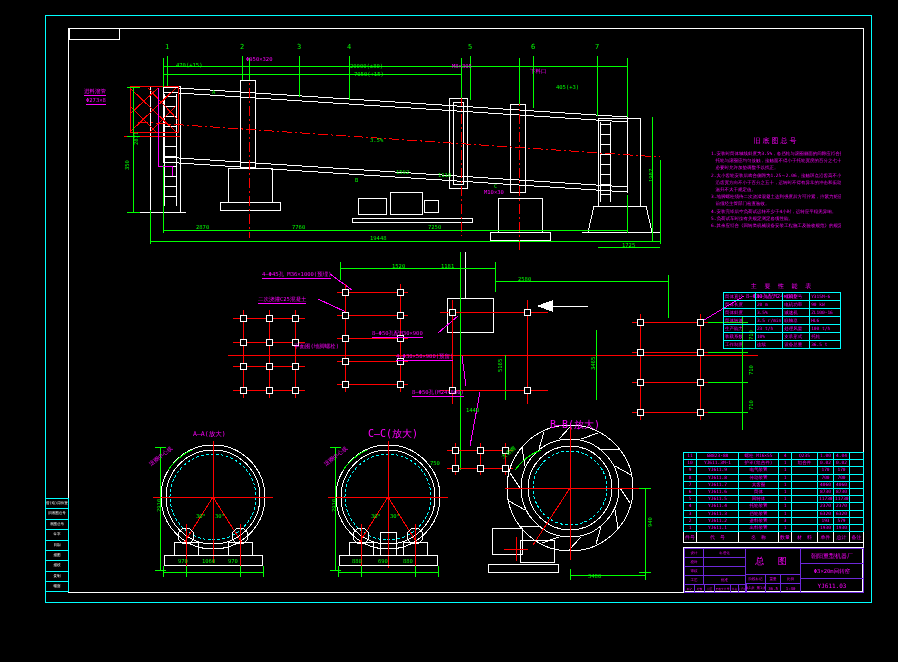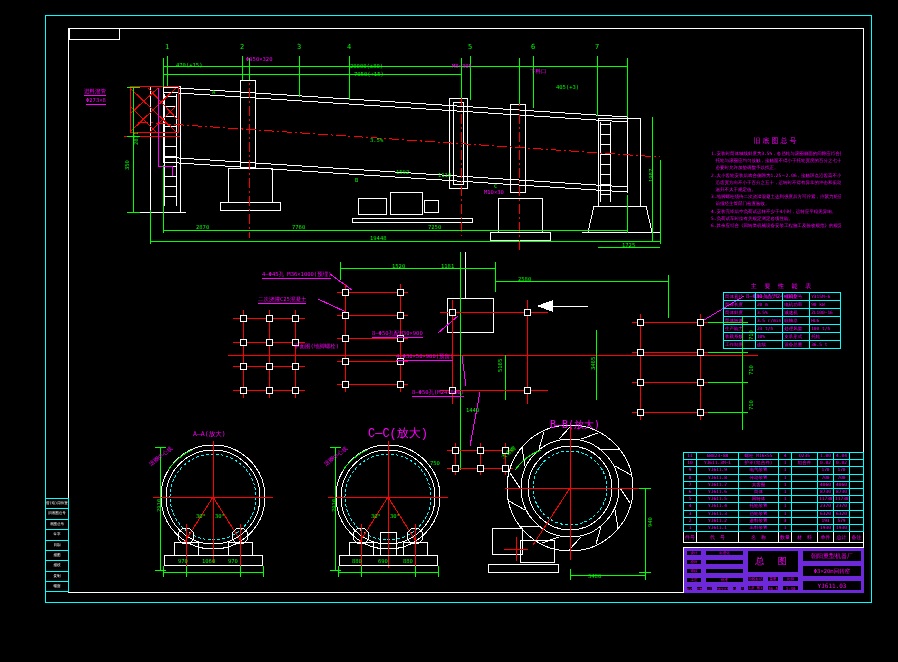--- a/index.html
+++ b/index.html
@@ -21,21 +21,21 @@
   #perf td{border:1px solid #00ffff;color:#ff00ff;font-size:4.5px;line-height:7px;height:7px;
            padding:0 1px;white-space:nowrap;overflow:hidden;}
   
   #bom{position:absolute;left:683px;top:452px;width:180px;}
   #bom table{border-collapse:collapse;width:180px;border:1px solid #fff;table-layout:fixed;}
   #bom td{border:1px solid #00ffff;color:#ff00ff;font-size:4.5px;line-height:6.2px;height:6.2px;
           padding:0 1px;white-space:nowrap;overflow:hidden;text-align:center;}
   #bom tr.hd td{border-color:#fff;color:#ff00ff;height:10px;font-size:5px;}
   
   #tb{position:absolute;left:683px;top:547px;width:180px;height:45px;border:1px solid #fff;box-sizing:border-box;}
-  #tb .cell{position:absolute;border:3px solid #6d28d9;box-sizing:border-box;color:#ff00ff;
+  #tb .cell{position:absolute;border:1px solid #6d28d9;box-sizing:border-box;color:#ff00ff;
             display:flex;align-items:center;justify-content:center;overflow:hidden;white-space:nowrap;}
   
   #strip{position:absolute;left:45px;top:498px;width:24px;height:94px;border:1px solid #00ffff;box-sizing:border-box;}
   #strip .row{border-top:1px solid #00ffff;color:#fff;font-size:3.5px;line-height:9.4px;height:9.4px;
               text-align:center;overflow:hidden;white-space:nowrap;}
   #strip .row:first-child{border-top:none;}
 </style>
 </head>
 <body>
 
@@ -356,21 +356,21 @@
       <span class="lbl g" style="left: 748px; top: 375px; transform: rotate(-90deg);">710</span>
       <span class="lbl g" style="left: 748px; top: 410px; transform: rotate(-90deg);">710</span>
       <span class="lbl m u" style="left: 262px; top: 271px;">4—Φ45孔 M36×1000(预埋)</span>
       <span class="lbl m u" style="left: 258px; top: 296px;">二次浇灌C25混凝土</span>
       <span class="lbl m u" style="left: 372px; top: 330px;">8—Φ50孔配M30×900</span>
       <span class="lbl m u" style="left: 396px; top: 353px;">4—Φ30×50×900(预留)</span>
       <span class="lbl m u" style="left: 412px; top: 389px;">8—Φ50孔(M24×800)</span>
       <span class="lbl m u" style="left: 746px; top: 293px;">8—Φ30孔配M24×800</span>
       <span class="lbl m" style="left: 294px; top: 343px;">平面图(地脚螺栓)</span>
       <span class="lbl m" style="left: 193px; top: 431px; font-size: 6.5px;">A—A(放大)</span>
-      <span class="lbl m" style="left: 368px; top: 431px; font-size: 12px; font-family: Liberation Mono, monospace;">C—C(放大)</span>
+      <span class="lbl m" style="left: 368px; top: 431px; font-size: 10px;">C—C(放大)</span>
       <span class="lbl m" style="left: 550px; top: 422px; font-size: 10px;">B—B(放大)</span>
       <span class="lbl m" style="left: 148px; top: 462px; transform: rotate(-38deg);">滚圈中心线</span>
       <span class="lbl m" style="left: 323px; top: 462px; transform: rotate(-38deg);">滚圈中心线</span>
       <span class="lbl g" style="left: 500px; top: 455px; transform: rotate(-38deg);">大齿圈</span>
       <span class="lbl g" style="left: 196px; top: 513px;">30°</span>
       <span class="lbl g" style="left: 215px; top: 513px;">30°</span>
       <span class="lbl g" style="left: 371px; top: 513px;">30°</span>
       <span class="lbl g" style="left: 390px; top: 513px;">30°</span>
       <span class="lbl g" style="left: 156px; top: 512px; transform: rotate(-90deg);">2910</span>
       <span class="lbl g" style="left: 331px; top: 512px; transform: rotate(-90deg);">2910</span>

